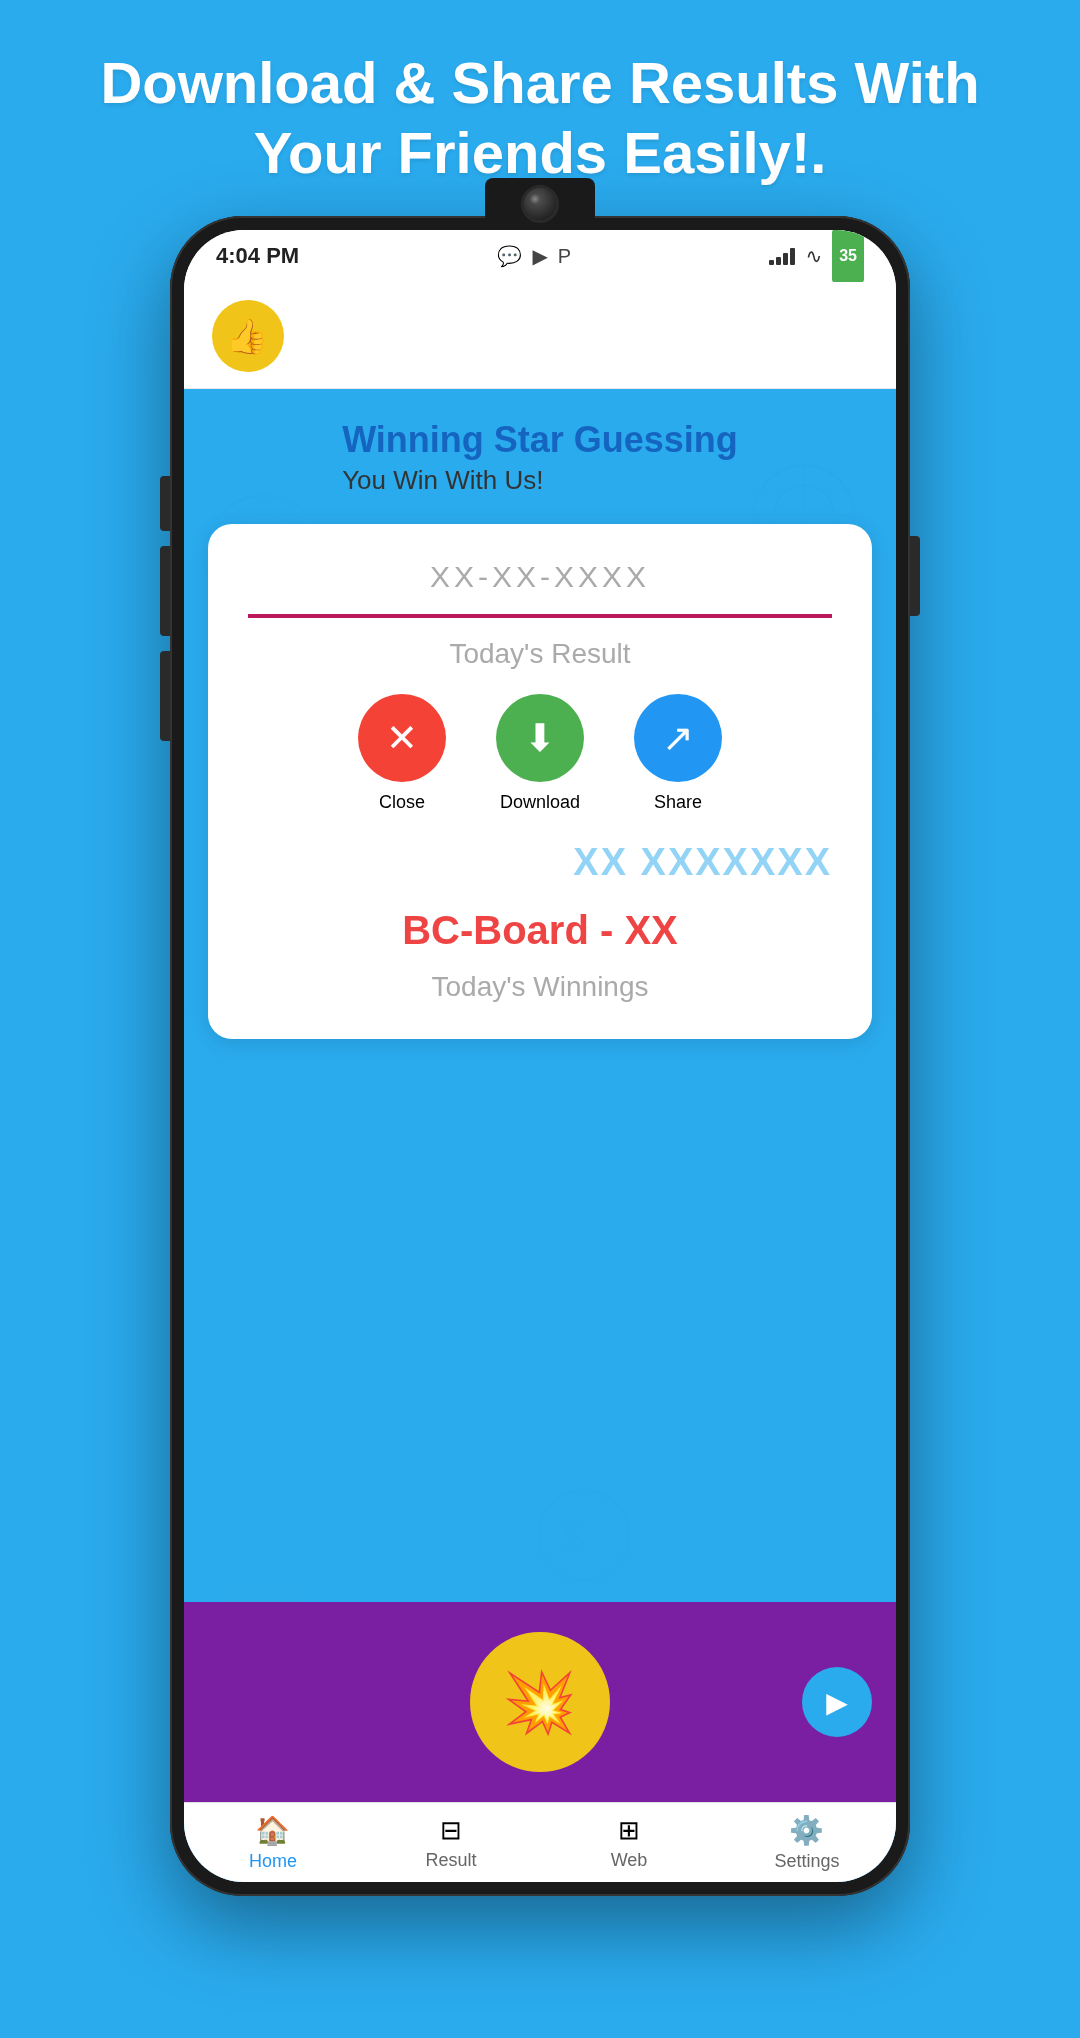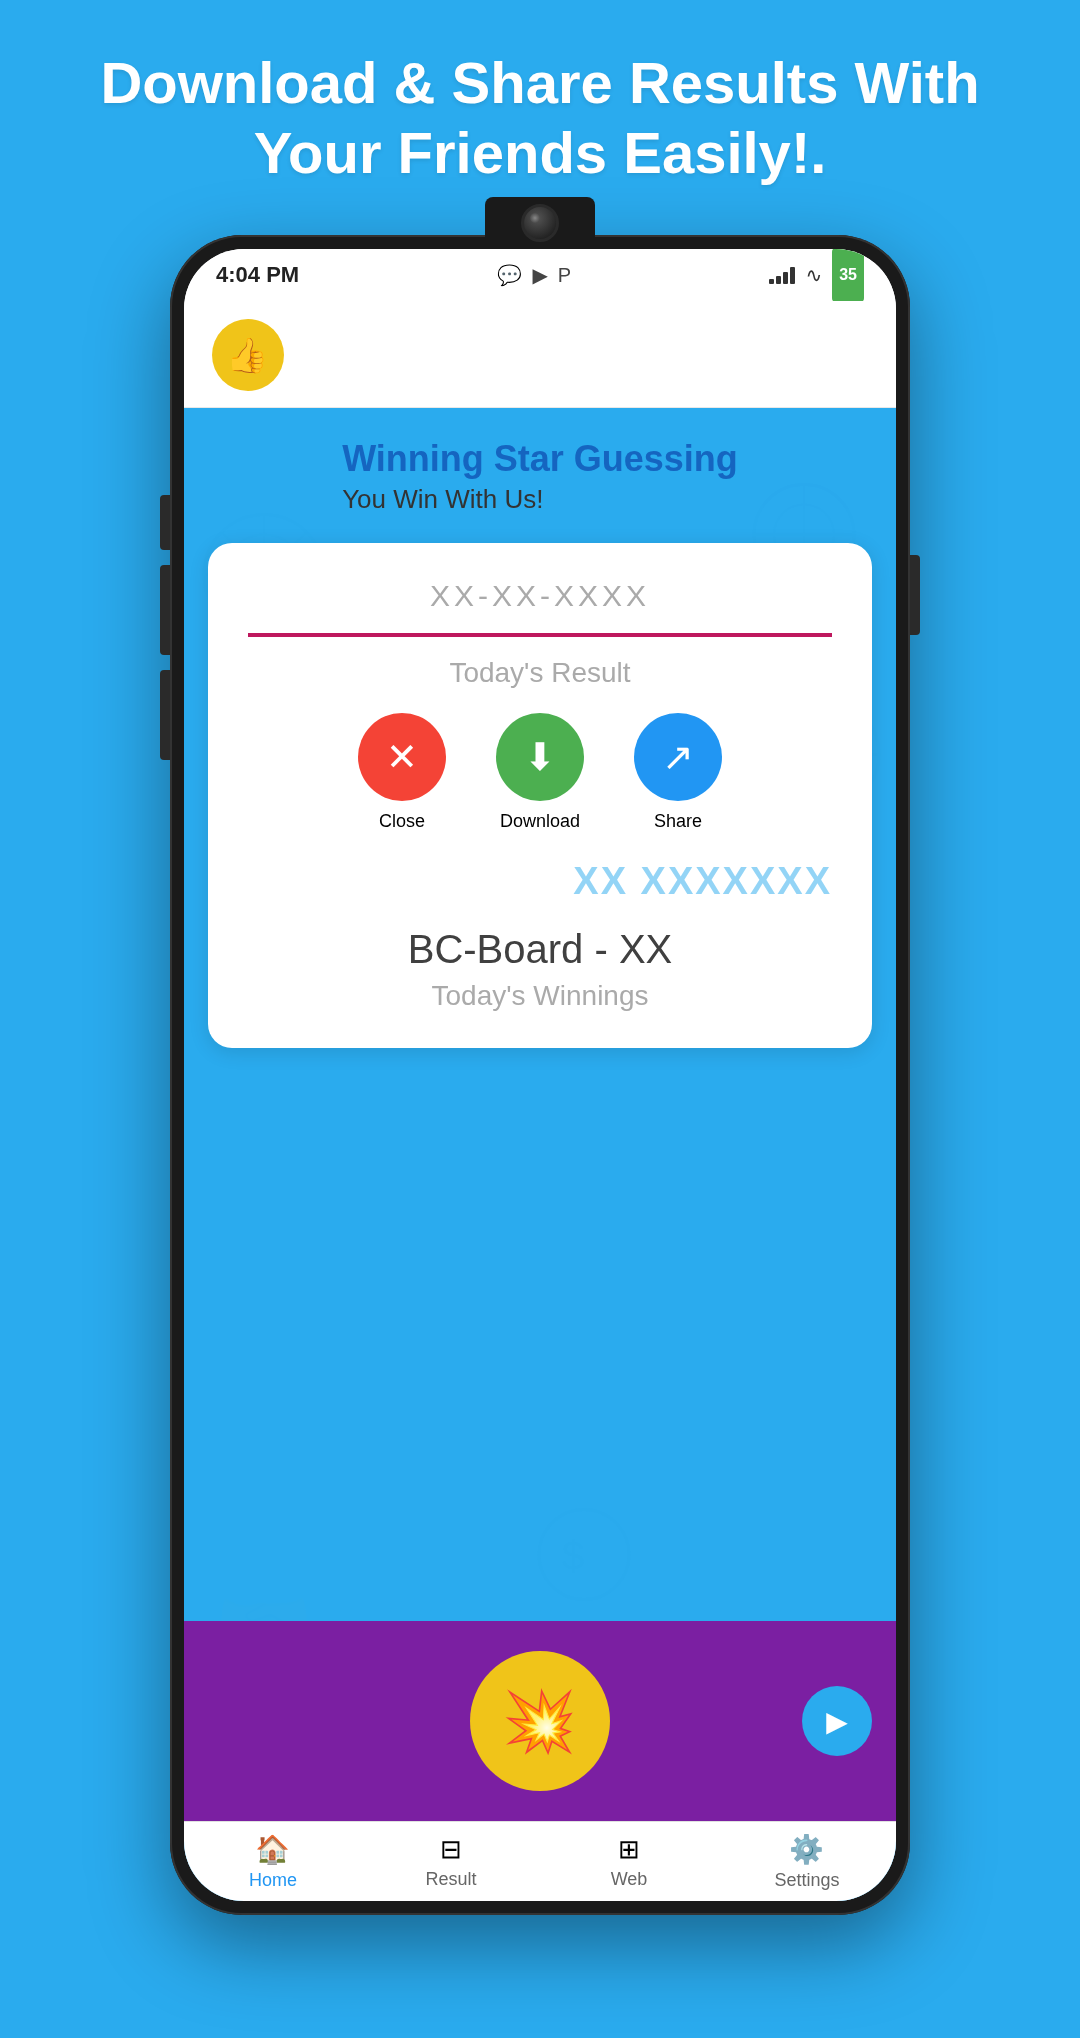--- a/index.html
+++ b/index.html
@@ -9,21 +9,21 @@
       background-color: #2AABEE;
       display: flex;
       flex-direction: column;
       align-items: center;
       font-family: 'Segoe UI', Arial, sans-serif;
       overflow: hidden;
     }
 
     .top-banner {
       width: 100%;
-      padding: 48px 60px 48px 60px;
+      padding: 48px 60px 29px 60px;
       text-align: center;
     }
     .top-banner-text {
       color: #ffffff;
       font-size: 58px;
       font-weight: 800;
       line-height: 1.2;
       text-shadow: 0 2px 4px rgba(0,0,0,0.1);
     }
 
@@ -311,24 +311,24 @@
 
     .board-a {
       font-size: 40px;
       font-weight: 700;
       color: #2AABEE;
       text-align: center;
       margin-bottom: 18px;
     }
     .board-bc {
       font-size: 40px;
-      font-weight: 400;
-      color: #404040;
+      font-weight: 700;
+      color: #ef4444;
       text-align: center;
-      margin-bottom: 8px;
+      margin-bottom: 18px;
     }
     .winnings-label {
       font-size: 28px;
       color: #aaa;
       text-align: center;
     }
 
     
     .bottom-promo {
       position: absolute;

